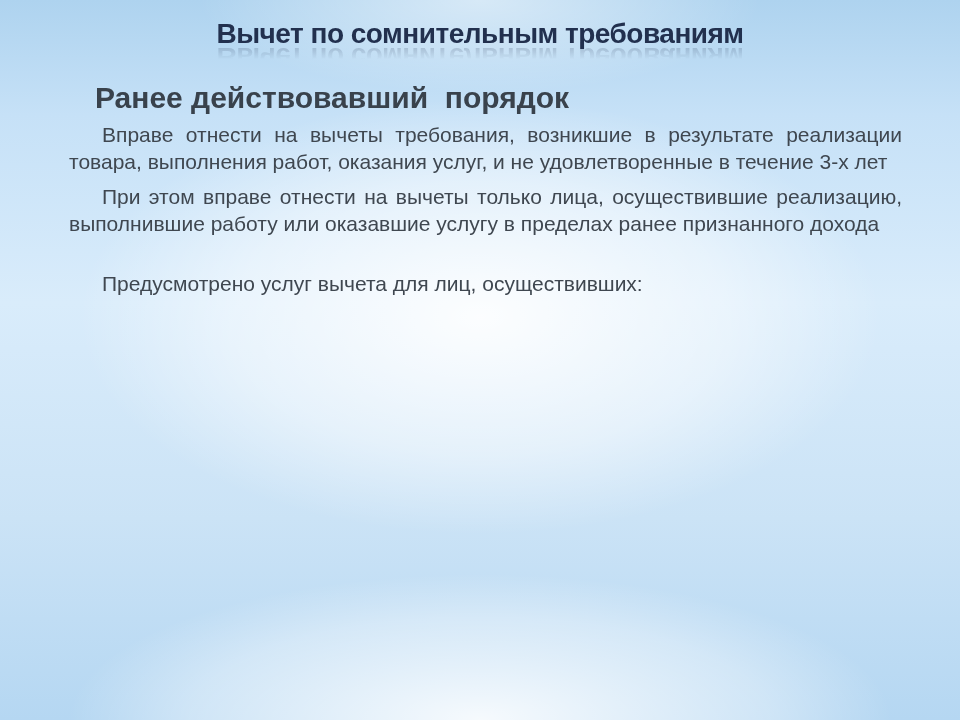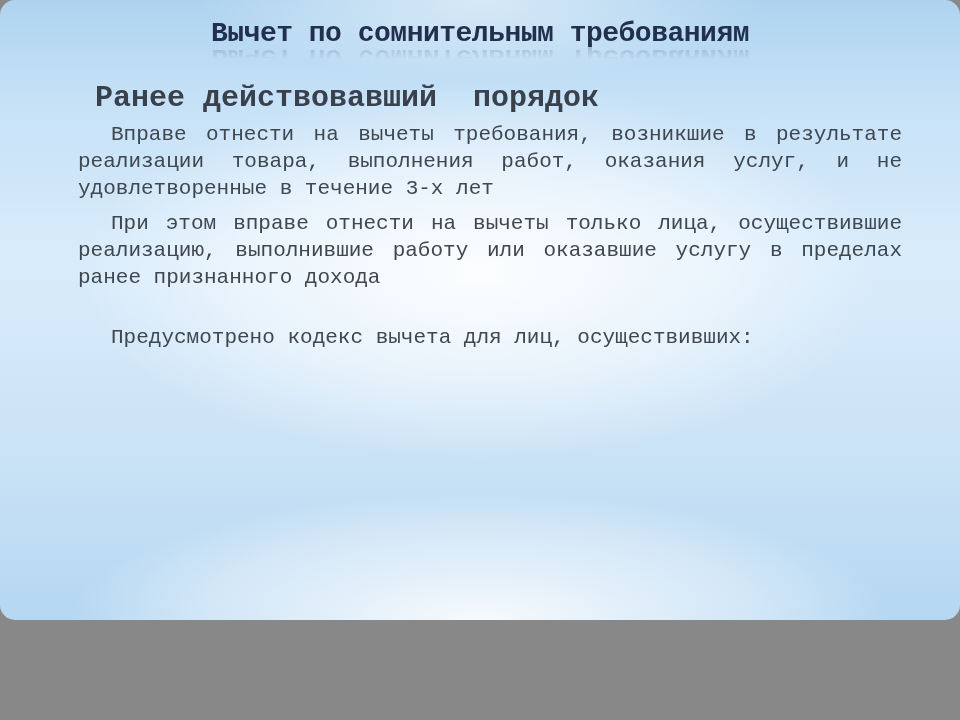--- a/index.html
+++ b/index.html
@@ -3,29 +3,28 @@
 <meta charset="utf-8">
 <style>
   html, body {
     margin: 0;
     padding: 0;
     background: #888;
   }
   .slide {
     position: relative;
     width: 960px;
-    height: 620px;
+    height: 720px;
     overflow: hidden;
-    font-family: Liberation Mono, monospace;
+    font-family: Liberation Sans, sans-serif;
     background:
       radial-gradient(ellipse 58% 42% at 50% 44%, rgba(255,255,255,0.92) 0%, rgba(255,255,255,0.45) 45%, rgba(255,255,255,0) 72%),
       radial-gradient(ellipse 55% 26% at 50% 100%, rgba(255,255,255,0.88) 0%, rgba(255,255,255,0.35) 55%, rgba(255,255,255,0) 78%),
       radial-gradient(ellipse 45% 20% at 50% 0%, rgba(255,255,255,0.5) 0%, rgba(255,255,255,0) 65%),
       linear-gradient(180deg, #aed3ef 0%, #c6e1f7 16%, #d9ecfb 42%, #cbe3f6 72%, #b5d7f2 100%);
-    border-radius: 15px;
   }
   .title-area {
     position: absolute;
     top: 0; left: 0; right: 0;
     text-align: center;
   }
   .slide-title {
     margin: 0;
     padding-top: 19px;
     font-size: 28px;
@@ -57,21 +56,21 @@
   .section-heading {
     margin: 0 0 9px 0;
     font-size: 30px;
     line-height: 28px;
     font-weight: bold;
     color: #39424c;
     text-indent: 33px;
     white-space: pre-wrap;
   }
   .para {
-    margin: 0 0 8px 16px;
+    margin: 0 0 8px 7px;
     font-size: 21px;
     line-height: 27px;
     color: #3f4750;
     text-indent: 33px;
     text-align: justify;
   }
   .section-new {
     margin-top: 33px;
   }
 </style>
@@ -87,18 +86,18 @@
 
   <div class="body-text">
 
     <section>
       <h2 class="section-heading">Ранее действовавший  порядок</h2>
       <p class="para">Вправе отнести на вычеты требования, возникшие в результате реализации товара, выполнения работ, оказания услуг, и не удовлетворенные в течение 3-х лет</p>
       <p class="para">При этом вправе отнести на вычеты только лица, осуществившие реализацию, выполнившие работу или оказавшие услугу в пределах ранее признанного дохода</p>
     </section>
 
     <section class="section-new">
-      <p class="para">Предусмотрено кодекс вычета для лиц, осуществивших:</p>
+      <p class="para">Предусмотрено услуг вычета для лиц, осуществивших:</p>
     </section>
 
   </div>
 
 </div>
 
 </body></html>

